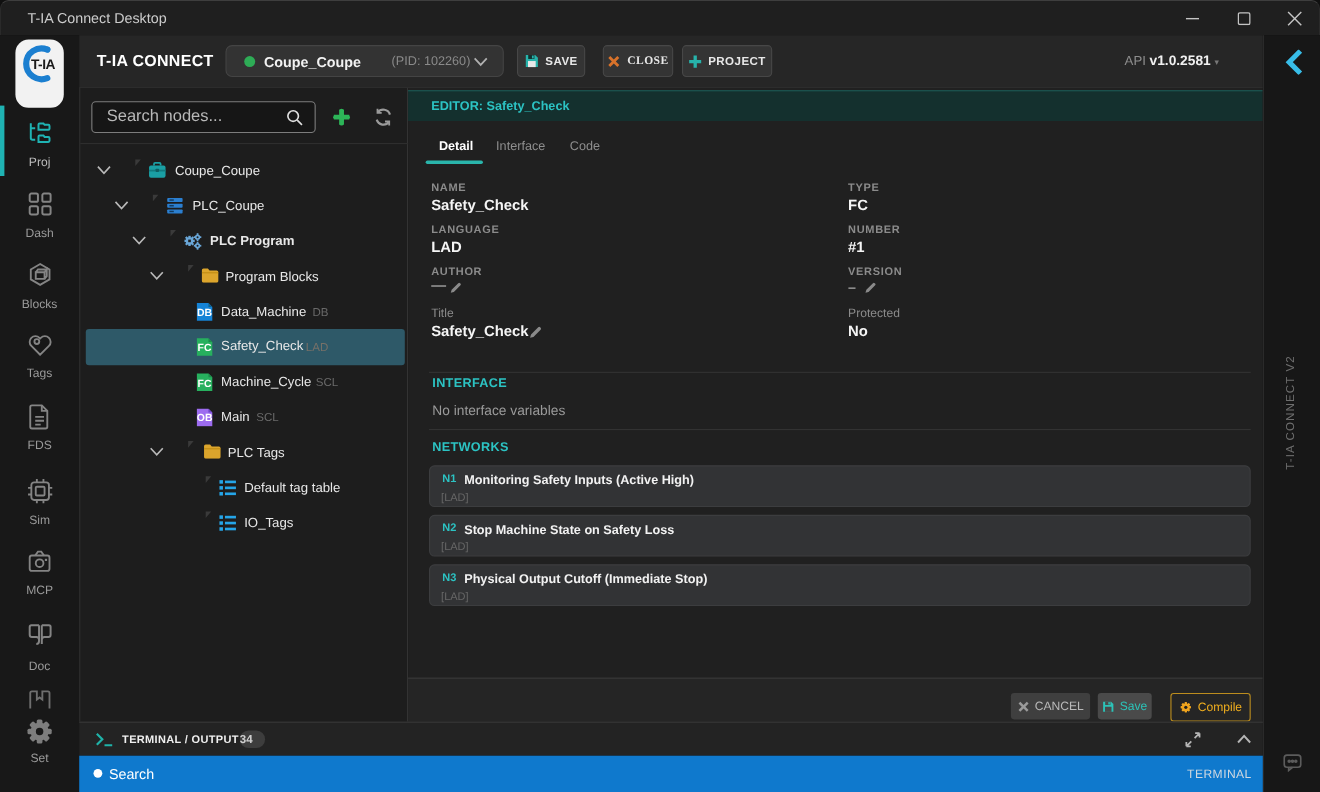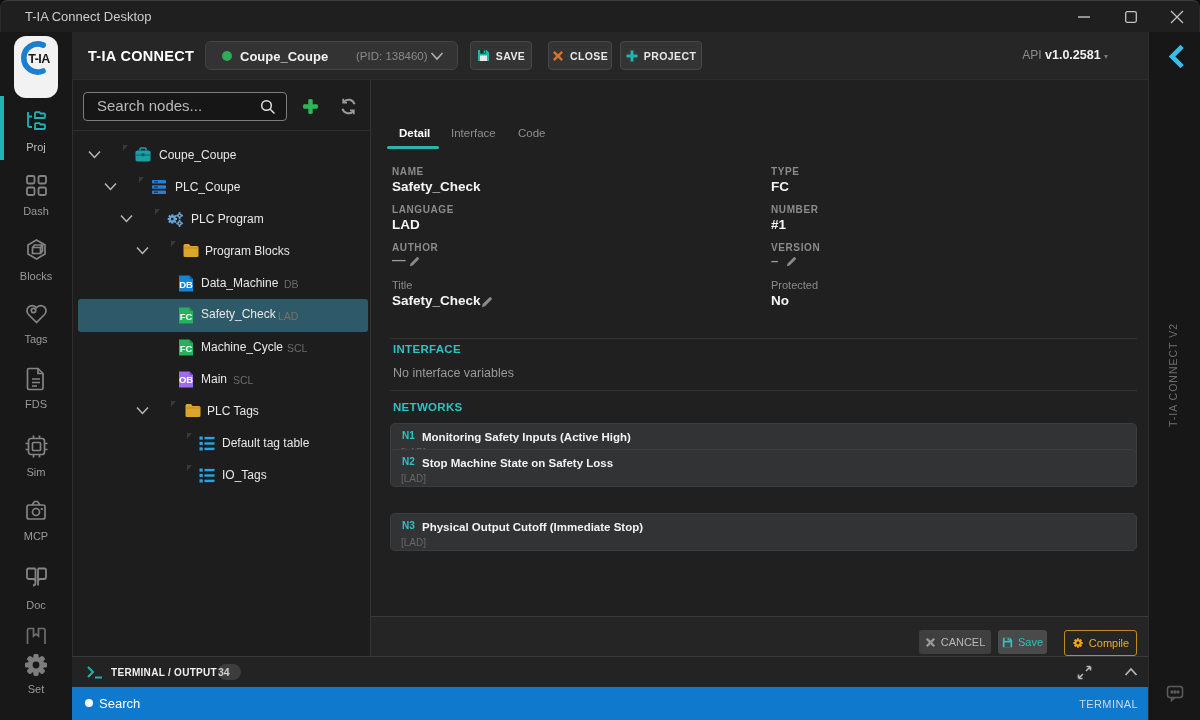--- a/index.html
+++ b/index.html
@@ -184,35 +184,35 @@
       </g>
     </svg>
     <div class="lbl" style="margin-top:0;">Set</div>
   </div>
 </div>
 <div id="header" class="abs dots">
   <div id="brand">T-IA CONNECT</div>
   <div id="projsel">
     <div class="dot"></div>
     <div class="nm">Coupe_Coupe</div>
-    <div class="pid">(PID: 138460)</div>
+    <div class="pid">(PID: 102260)</div>
     <svg style="position:absolute; right:13px; top:9px;" width="14" height="10" viewBox="0 0 14 10" fill="none" stroke="#b0b0b0" stroke-width="1.6">
         <path d="M1.5 2 L7 8 L12.5 2"></path>
       </svg>
   </div>
   <div class="hbtn" style="left:398px; width:62px;">
     <svg width="13" height="13" viewBox="0 0 13 13">
         <path d="M1 1 h8.5 L12 3.5 V12 H1 z" fill="#27b3ab"></path>
         <rect x="3.2" y="1" width="5.6" height="3.6" fill="#14302e"></rect>
         <rect x="6.6" y="1.5" width="1.6" height="2.6" fill="#27b3ab"></rect>
         <rect x="3" y="6.5" width="7" height="5.5" fill="#e8e8e8"></rect>
       </svg>
     <span>SAVE</span>
   </div>
-  <div class="hbtn" style="left:476px; width:64px;">
+  <div class="hbtn" style="left:476px; width:64px;font-family:Liberation Serif, serif;">
     <svg width="12" height="12" viewBox="0 0 12 12">
         <path d="M1 2.8 L2.8 1 6 4.2 9.2 1 11 2.8 7.8 6 11 9.2 9.2 11 6 7.8 2.8 11 1 9.2 4.2 6 z" fill="#d8722a"></path>
       </svg>
     <span>CLOSE</span>
   </div>
   <div class="hbtn" style="left:548px; width:82px;">
     <svg width="12" height="12" viewBox="0 0 12 12">
         <path d="M4.5 0.5 h3 v4 h4 v3 h-4 v4 h-3 v-4 h-4 v-3 h4 z" fill="#27b3ab"></path>
       </svg>
     <span>PROJECT</span>
@@ -266,21 +266,21 @@
           <rect x="1" y="11.4" width="14" height="3.6" rx="0.8"></rect>
         </g>
         <g fill="#123a5e">
           <rect x="3" y="2.2" width="4" height="1.3"></rect>
           <rect x="3" y="7.4" width="4" height="1.3"></rect>
           <rect x="3" y="12.6" width="4" height="1.3"></rect>
         </g>
       </svg>
     <div class="txt" style="left:102px;">PLC_Coupe</div>
   </div>
-  <div class="trow" style="top:124px;">
+  <div class="trow" style="top:124px;font-weight:bold;">
     <svg class="chev" style="left:46px;" width="15" height="11" viewBox="0 0 15 11" fill="none" stroke="#b9b9b9" stroke-width="1.5">
         <path d="M2 2.5 L7.5 8.5 L13 2.5"></path>
       </svg>
     <div class="tri" style="left:82px; top:5px;"></div>
     <svg class="ticon" style="left:93px;" width="18" height="17" viewBox="0 0 18 17">
       <g fill="#6aa7d8">
         <g>
             <circle cx="6.3" cy="8" r="3.4"></circle>
             <rect x="5.2" y="3.4" width="2.2" height="2"></rect>
             <rect x="5.2" y="10.6" width="2.2" height="2"></rect>
@@ -393,20 +393,23 @@
           <rect x="0.5" y="11.3" width="3.2" height="3.2"></rect>
           <rect x="5.5" y="0.9" width="10" height="2.4"></rect>
           <rect x="5.5" y="6.3" width="10" height="2.4"></rect>
           <rect x="5.5" y="11.7" width="10" height="2.4"></rect>
         </g>
       </svg>
     <div class="txt" style="left:149px;">IO_Tags</div>
   </div>
 </div>
 <div id="editor" class="abs dots">
+  <div id="edhead">
+      <div class="t">EDITOR: Safety_Check</div>
+    </div>
   <div class="tab on" style="left:28px;">Detail</div>
   <div class="tab" style="left:80px;">Interface</div>
   <div class="tab" style="left:147px;">Code</div>
   <div id="tabline"></div>
 
   <div class="flabel" style="left:21px; top:86px;">NAME</div>
   <div class="fvalue" style="left:21px; top:99px;">Safety_Check</div>
   <div class="flabel" style="left:400px; top:86px;">TYPE</div>
   <div class="fvalue" style="left:400px; top:99px;">FC</div>
 
@@ -438,21 +441,21 @@
   <div class="shead" style="top:263px;">INTERFACE</div>
   <div style="position:absolute; left:22px; top:286px; font-size:12.5px; color:#9a9a9a;">No interface variables</div>
   <div class="sep" style="top:310px;"></div>
   <div class="shead" style="top:321px;">NETWORKS</div>
 
   <div class="card" style="top:343px;">
     <div class="n">N1</div>
       <div class="t">Monitoring Safety Inputs (Active High)</div>
       <div class="lad">[LAD]</div>
   </div>
-  <div class="card" style="top:369px;padding-left:36px;">
+  <div class="card" style="top:388px;padding-left:36px;">
     <div class="n">N2</div>
       <div class="t">Stop Machine State on Safety Loss</div>
       <div class="lad">[LAD]</div>
   </div>
   <div class="card" style="top:433px;">
     <div class="n">N3</div>
       <div class="t">Physical Output Cutoff (Immediate Stop)</div>
       <div class="lad">[LAD]</div>
   </div>
 

